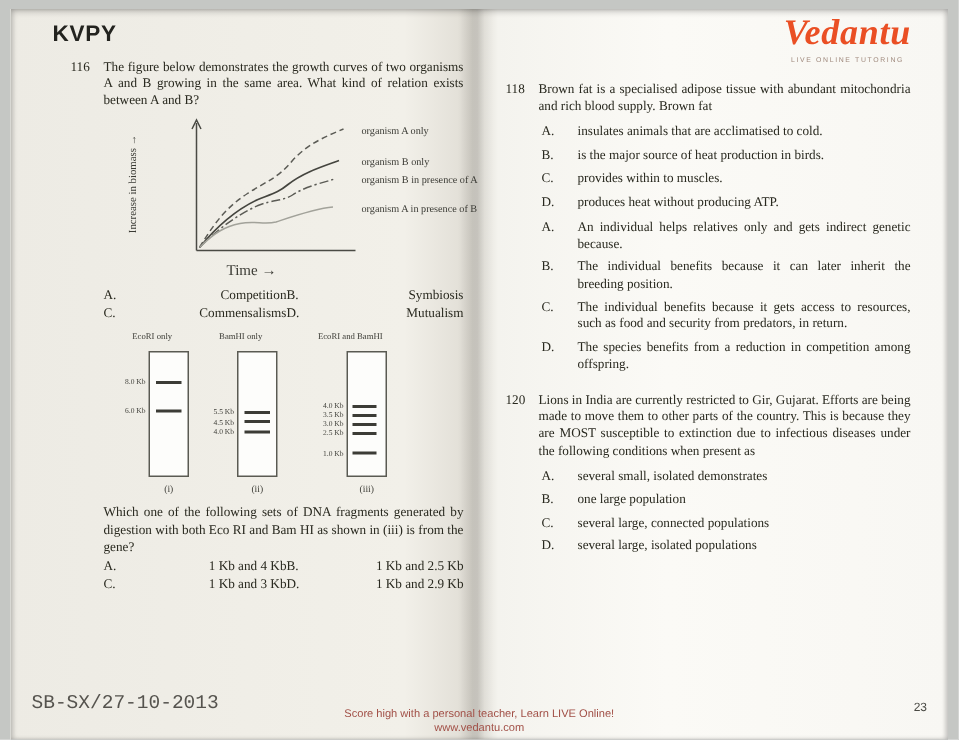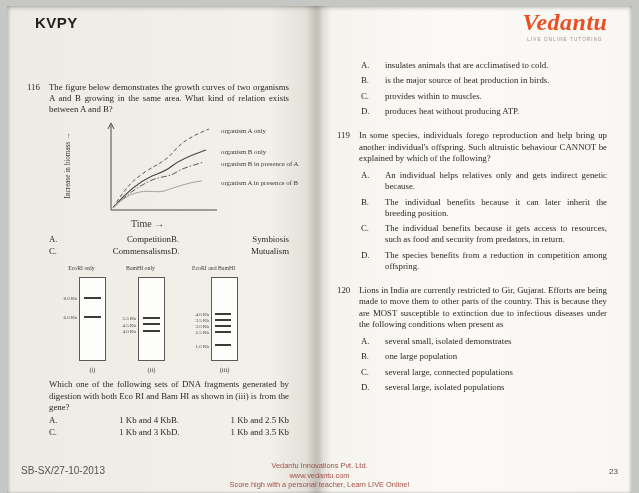--- a/index.html
+++ b/index.html
@@ -10,21 +10,21 @@
     background:linear-gradient(90deg,#edebe4 0%,#f2f0e9 42%,#e3e0d8 48%,#d6d3cb 49.3%,#f4f3ee 52%,#fbfaf6 70%,#f8f7f3 100%);
     box-shadow:inset 0 2px 4px rgba(0,0,0,.18), inset 2px 0 3px rgba(0,0,0,.12), inset -2px 0 3px rgba(0,0,0,.12);
   }
   .spine { position:absolute; left:298px; top:0; width:24px; height:100%; background:linear-gradient(90deg, rgba(0,0,0,0), rgba(0,0,0,.10) 55%, rgba(0,0,0,.02) 75%, rgba(0,0,0,0)); }
   .kvpy { position:absolute; left:28px; top:8px; font-family:"Liberation Sans", sans-serif; font-weight:bold; font-size:15px; letter-spacing:.5px; color:#23231f; }
   .logo { position:absolute; right:12px; top:3px; width:110px; text-align:center; }
   .logo-word { font-family:"Liberation Serif", serif; font-style:italic; font-weight:bold; font-size:24px; color:#ea4f24; letter-spacing:.5px; }
   .logo-tag { font-family:"Liberation Sans", sans-serif; font-size:4.6px; letter-spacing:1.1px; color:#a08a7e; margin-top:1px; }
 
   .col { position:absolute; color:#29291f; font-size:8.8px; line-height:11.2px; text-align:justify; }
-  .col-left  { left:20px; top:33px; width:262px;margin-top:43px; }
+  .col-left  { left:40px; top:33px; width:262px; }
   .col-right { left:330px; top:48px; width:270px; }
 
   .q { display:flex; }
   .qnum { width:22px; flex:none; }
   .qbody { flex:1; }
 
   
   .graph { position:relative; height:112px; margin:4px 0 2px 26px; }
   .graph svg { position:absolute; left:12px; top:0; }
   .ylab { position:absolute; left:-32px; top:40px; width:96px; text-align:center; transform:rotate(-90deg); font-size:7.2px; color:#3a3a34; white-space:nowrap; }
@@ -48,21 +48,21 @@
   .lane3 .laneRect i { left:3px; right:6px; }
   .laneCap { font-size:6.4px; text-align:center; color:#3a3a34; margin-top:3px; padding-left:22px; }
   .cont { margin-top:4px; }
 
   .qgap { margin-top:13px; }
   .optsV { margin:6px 0 0 24px; }
   .optV { display:flex; margin-bottom:4.2px; }
   .olr { width:24px; flex:none; }
   .otr { flex:1; text-align:justify; }
 
-  .foot-code { position:absolute; left:14px; bottom:17px; font-family:Liberation Sans, sans-serif; font-size:10px; color:#55534e; }
+  .foot-code { position:absolute; left:14px; bottom:17px; font-family:Liberation Mono, monospace; font-size:13px; color:#55534e; }
   .foot-center { position:absolute; left:0; right:0; bottom:3px; text-align:center; font-family:"Liberation Sans", sans-serif; font-size:7.4px; line-height:9.6px; color:#a14f46; }
   .foot-page { position:absolute; right:14px; bottom:17px; font-family:"Liberation Sans", sans-serif; font-size:8px; color:#4a4a44; }
 </style>
 </head>
 <body>
 
 <div class="scan">
   <div class="paper">
     <div class="spine"></div>
 
@@ -184,50 +184,50 @@
         <div class="opt">
             <span class="ol">B.</span>
             <span class="ot">1 Kb and 2.5 Kb</span>
           </div>
         <div class="opt">
             <span class="ol">C.</span>
             <span class="ot">1 Kb and 3 Kb</span>
           </div>
         <div class="opt">
             <span class="ol">D.</span>
-            <span class="ot">1 Kb and 3.5 Kb</span>
+            <span class="ot">1 Kb and 2.9 Kb</span>
           </div>
       </div>
     </div>
 
     <div class="col col-right">
 
+      <div class="q">
+        <div class="qnum">118</div>
+        <div class="qbody">Brown fat is a specialised adipose tissue with abundant mitochondria and rich blood supply. Brown fat</div>
+      </div>
       <div class="optsV">
         <div class="optV">
             <span class="olr">A.</span>
             <span class="otr">insulates animals that are acclimatised to cold.</span>
           </div>
         <div class="optV">
             <span class="olr">B.</span>
             <span class="otr">is the major source of heat production in birds.</span>
           </div>
         <div class="optV">
             <span class="olr">C.</span>
             <span class="otr">provides within to muscles.</span>
           </div>
         <div class="optV">
             <span class="olr">D.</span>
             <span class="otr">produces heat without producing ATP.</span>
           </div>
       </div>
 
-      <div class="q qgap">
-        <div class="qnum">119</div>
-        <div class="qbody">In some species, individuals forego reproduction and help bring up another individual's offspring. Such altruistic behaviour CANNOT be explained by which of the following?</div>
-      </div>
       <div class="optsV">
         <div class="optV">
             <span class="olr">A.</span>
             <span class="otr">An individual helps relatives only and gets indirect genetic because.</span>
           </div>
         <div class="optV">
             <span class="olr">B.</span>
             <span class="otr">The individual benefits because it can later inherit the breeding position.</span>
           </div>
         <div class="optV">
@@ -259,19 +259,18 @@
           </div>
         <div class="optV">
             <span class="olr">D.</span>
             <span class="otr">several large, isolated populations</span>
           </div>
       </div>
     </div>
 
     <div class="foot-code">SB-SX/27-10-2013</div>
     <div class="foot-center">
-      <div>Vedantu Innovations Pvt. Ltd.</div>
+      <div>Score high with a personal teacher, Learn LIVE Online!</div>
       <div>www.vedantu.com</div>
-      <div>Score high with a personal teacher, Learn LIVE Online!</div>
     </div>
     <div class="foot-page">23</div>
   </div>
 </div>
 
 </body></html>

